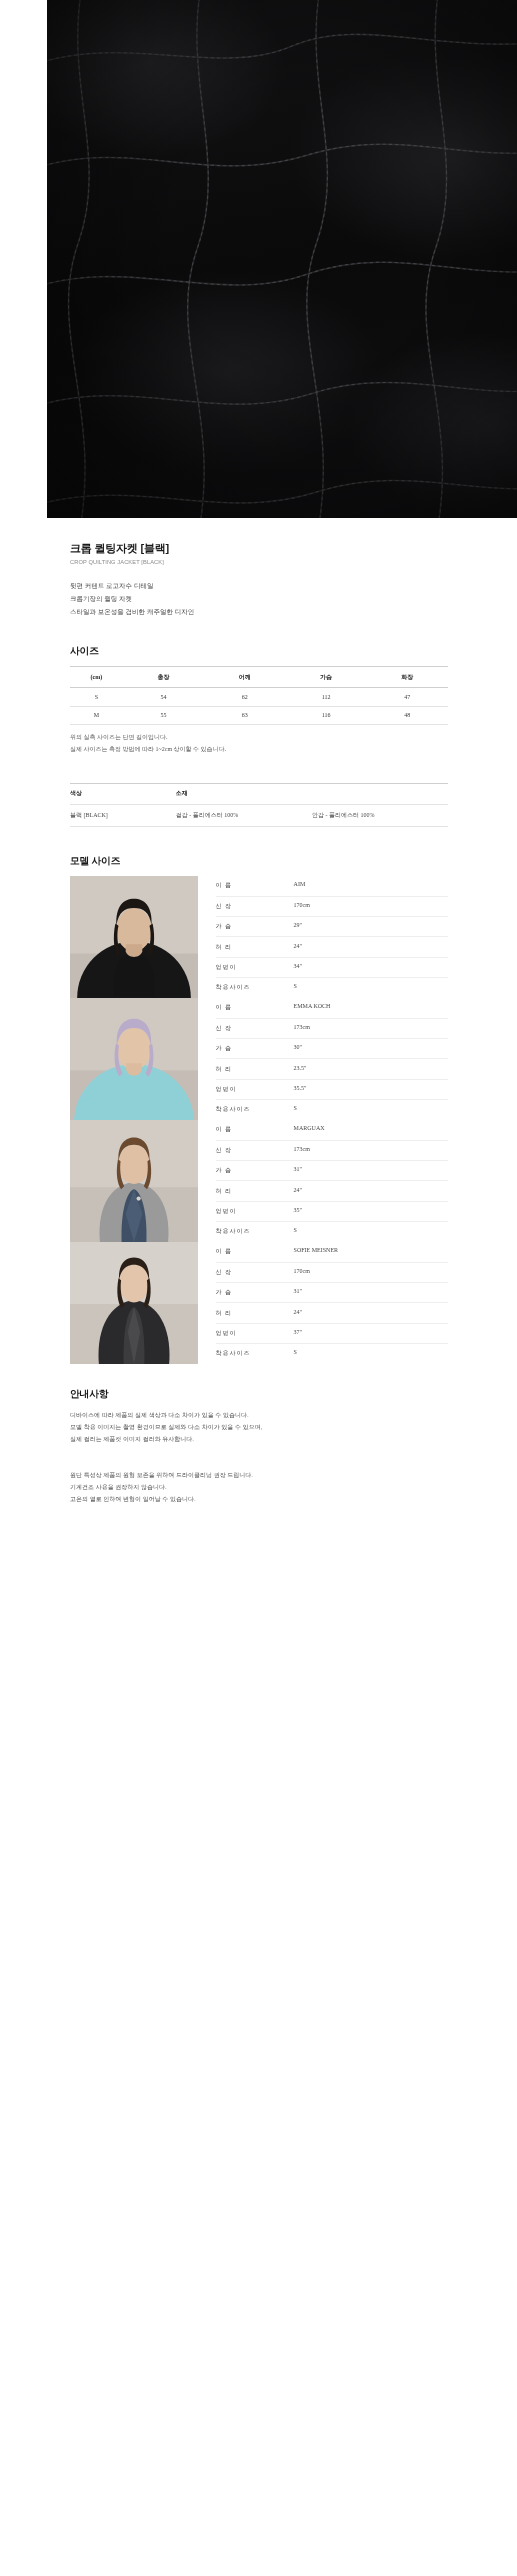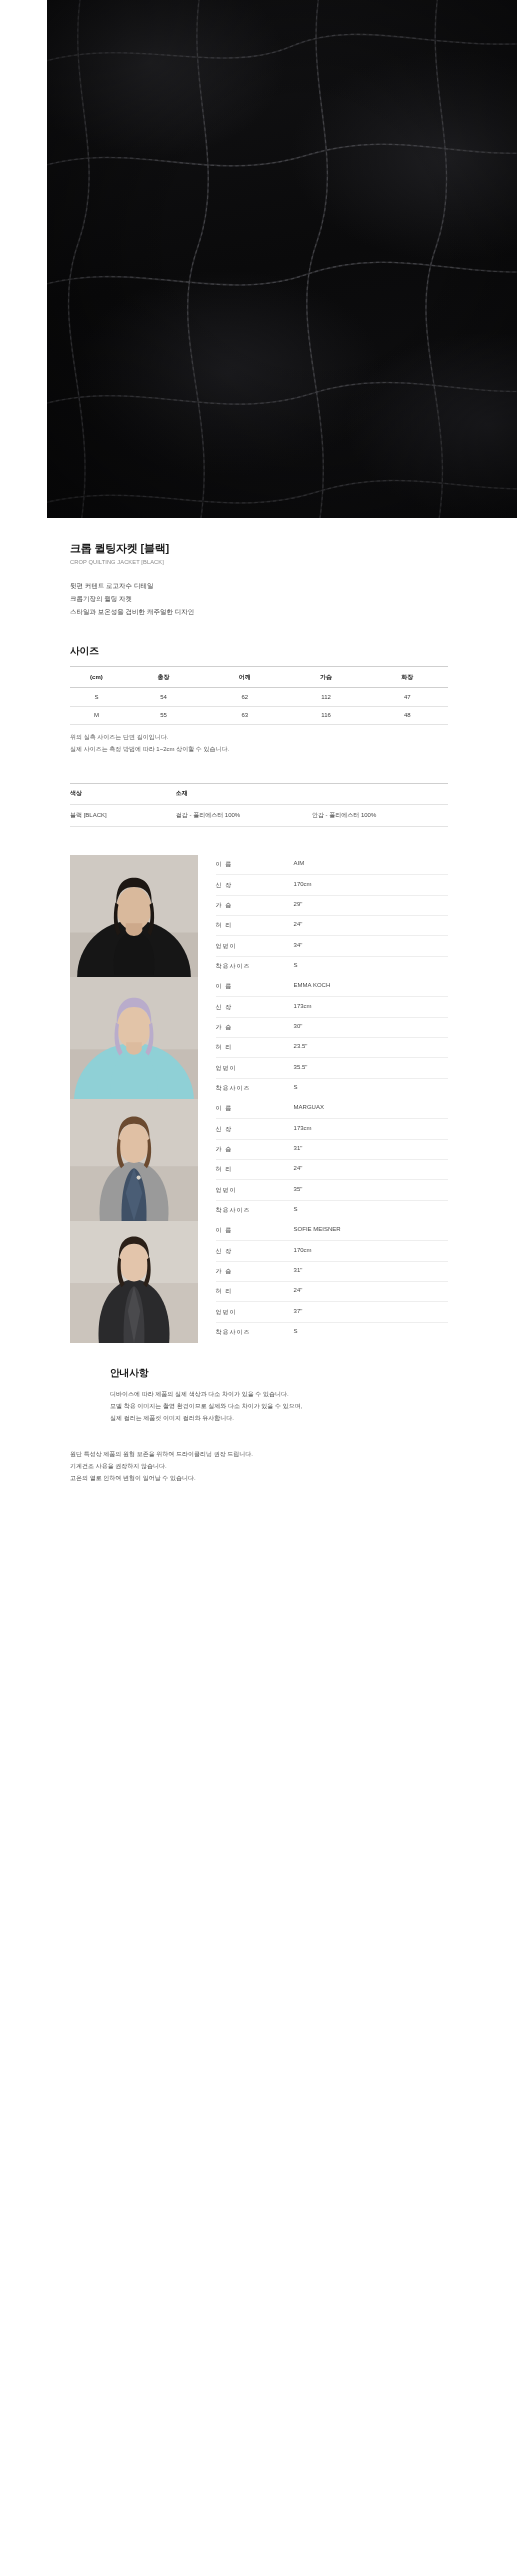--- a/index.html
+++ b/index.html
@@ -44,21 +44,21 @@
     position: absolute;
     inset: 0;
     background: radial-gradient(ellipse 70% 70% at 50% 45%, rgba(0,0,0,0) 35%, rgba(0,0,0,0.55) 100%);
     pointer-events: none;
   }
 
   
   .content {
     padding: 0 23px;
   }
-  .section { padding-top: 3.1px; }
+  .section { padding-top: 3.1px; font-family: Liberation Serif, serif; }
 
   .prod-title {
     font-size: 11px;
     font-weight: bold;
     letter-spacing: -0.2px;
     color: #1a1a1a;
     margin: 23px 0 3.1px 0;
   }
   .prod-subtitle {
     font-size: 5.7px;
@@ -166,21 +166,21 @@
     display: flex;
     font-size: 6px;
     color: #4a4a4a;
     padding: 5.2px 0;
     border-bottom: 0.5px solid #eeeeee;
   }
   .spec-row:last-child { border-bottom: none; }
   .spec-label { width: 78px; letter-spacing: 1px; color: #444; }
   .spec-value { flex: 1; color: #4a4a4a; }
 
-  .guide-wrap { margin-top: 24px; margin-left: 40px; }
+  .guide-wrap { margin-top: 24px; }
   .guide-list div, .caution-list div {
     font-size: 6px;
     line-height: 2.0;
     color: #4a4a4a;
   }
   .guide-list { margin-bottom: 24px; }
   .bottom-pad { height: 21px; }
 </style>
 </head>
 <body>
@@ -279,20 +279,21 @@
       </div>
       <div class="cm-row">
         <div class="cm-c1">블랙 [BLACK]</div>
         <div class="cm-c2">겉감 - 폴리에스터 100%</div>
         <div class="cm-c3">안감 - 폴리에스터 100%</div>
       </div>
       <div class="spacer-48"></div>
     </div>
 
     <div class="section">
+      <h2 class="sec-head">모델 사이즈</h2>
 
       <div class="model-block">
         <div class="model-photo">
           <svg viewBox="0 0 248 236" preserveAspectRatio="xMidYMid slice" aria-hidden="true">
             <rect width="248" height="236" fill="#cfc9c2"></rect>
             <rect y="150" width="248" height="86" fill="#c3bcb4"></rect>
             <ellipse cx="124" cy="236" rx="110" ry="110" fill="#161616"></ellipse>
             <path d="M86,232 C80,180 96,150 124,148 C152,150 168,180 162,232 Z" fill="#141414"></path>
             <ellipse cx="124" cy="104" rx="34" ry="42" fill="#d9b99c"></ellipse>
             <path d="M90,96 C88,58 104,44 124,44 C144,44 160,58 158,96 C154,70 142,62 124,62 C106,62 94,70 90,96 Z" fill="#1d1713"></path>

